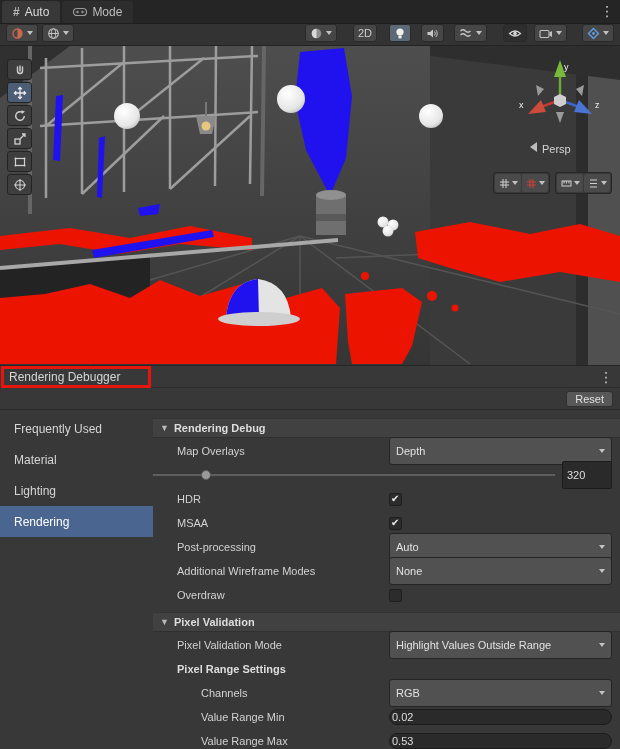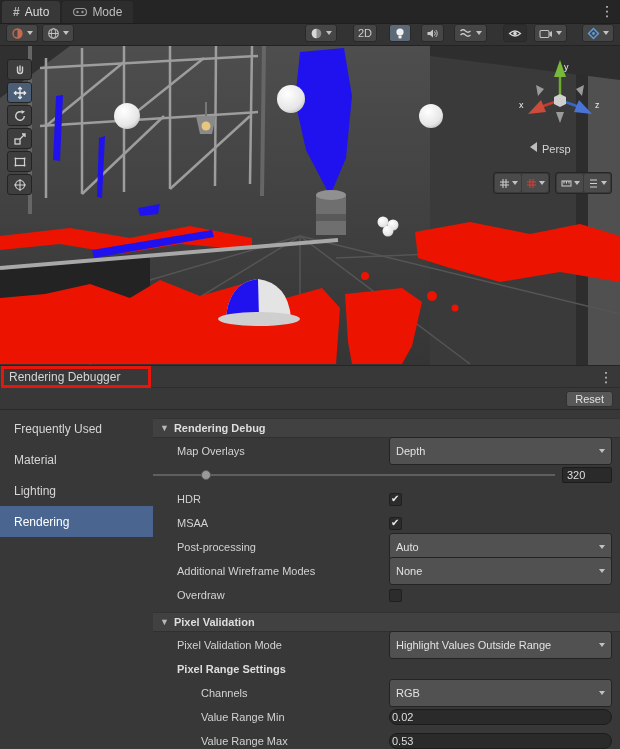--- a/index.html
+++ b/index.html
@@ -56,21 +56,21 @@
   .label.ind1{padding-left:36px;}
   .label.ind2{padding-left:48px;}
   .label.bold{font-weight:bold;color:#dedede;}
   .ctrl{flex:1;display:flex;align-items:center;min-width:0;}
   .dropdown{height:28px;flex:1;background:#515151;border:1px solid #242424;border-radius:3px;display:flex;align-items:center;justify-content:space-between;padding:0 6px;color:#e2e2e2;font-size:11px;white-space:nowrap;}
   .checkbox{width:13px;height:13px;background:#2c2c2c;border:1px solid #1f1f1f;border-radius:2px;position:relative;}
   .checkbox.checked::after{content:"✔";position:absolute;left:1px;top:-1px;font-size:10px;color:#ececec;}
   .slider{flex:1;position:relative;height:18px;margin-right:7px;}
   .slider-track{position:absolute;left:0;right:0;top:8px;height:2px;background:#5f5f5f;}
   .slider-handle{position:absolute;left:12%;top:4px;width:10px;height:10px;border-radius:50%;background:#9a9a9a;border:1px solid #5c5c5c;}
-  .num-field{width:50px;height:16px;background:#2a2a2a;border:1px solid #1c1c1c;border-radius:2px;color:#dedede;font-size:11px;padding:0 4px;outline:none;}
+  .num-field{width:50px;height:28px;background:#2a2a2a;border:1px solid #1c1c1c;border-radius:2px;color:#dedede;font-size:11px;padding:0 4px;outline:none;}
   .text-field{flex:1;height:16px;background:#2a2a2a;border:1px solid #1c1c1c;border-radius:8px;color:#dedede;font-size:11px;padding:0 2px;outline:none;}
 </style>
 </head>
 <body>
 
 <div class="window">
 
   <div class="tabbar">
     <div class="tab active">
       <span class="tab-hash">#</span>

